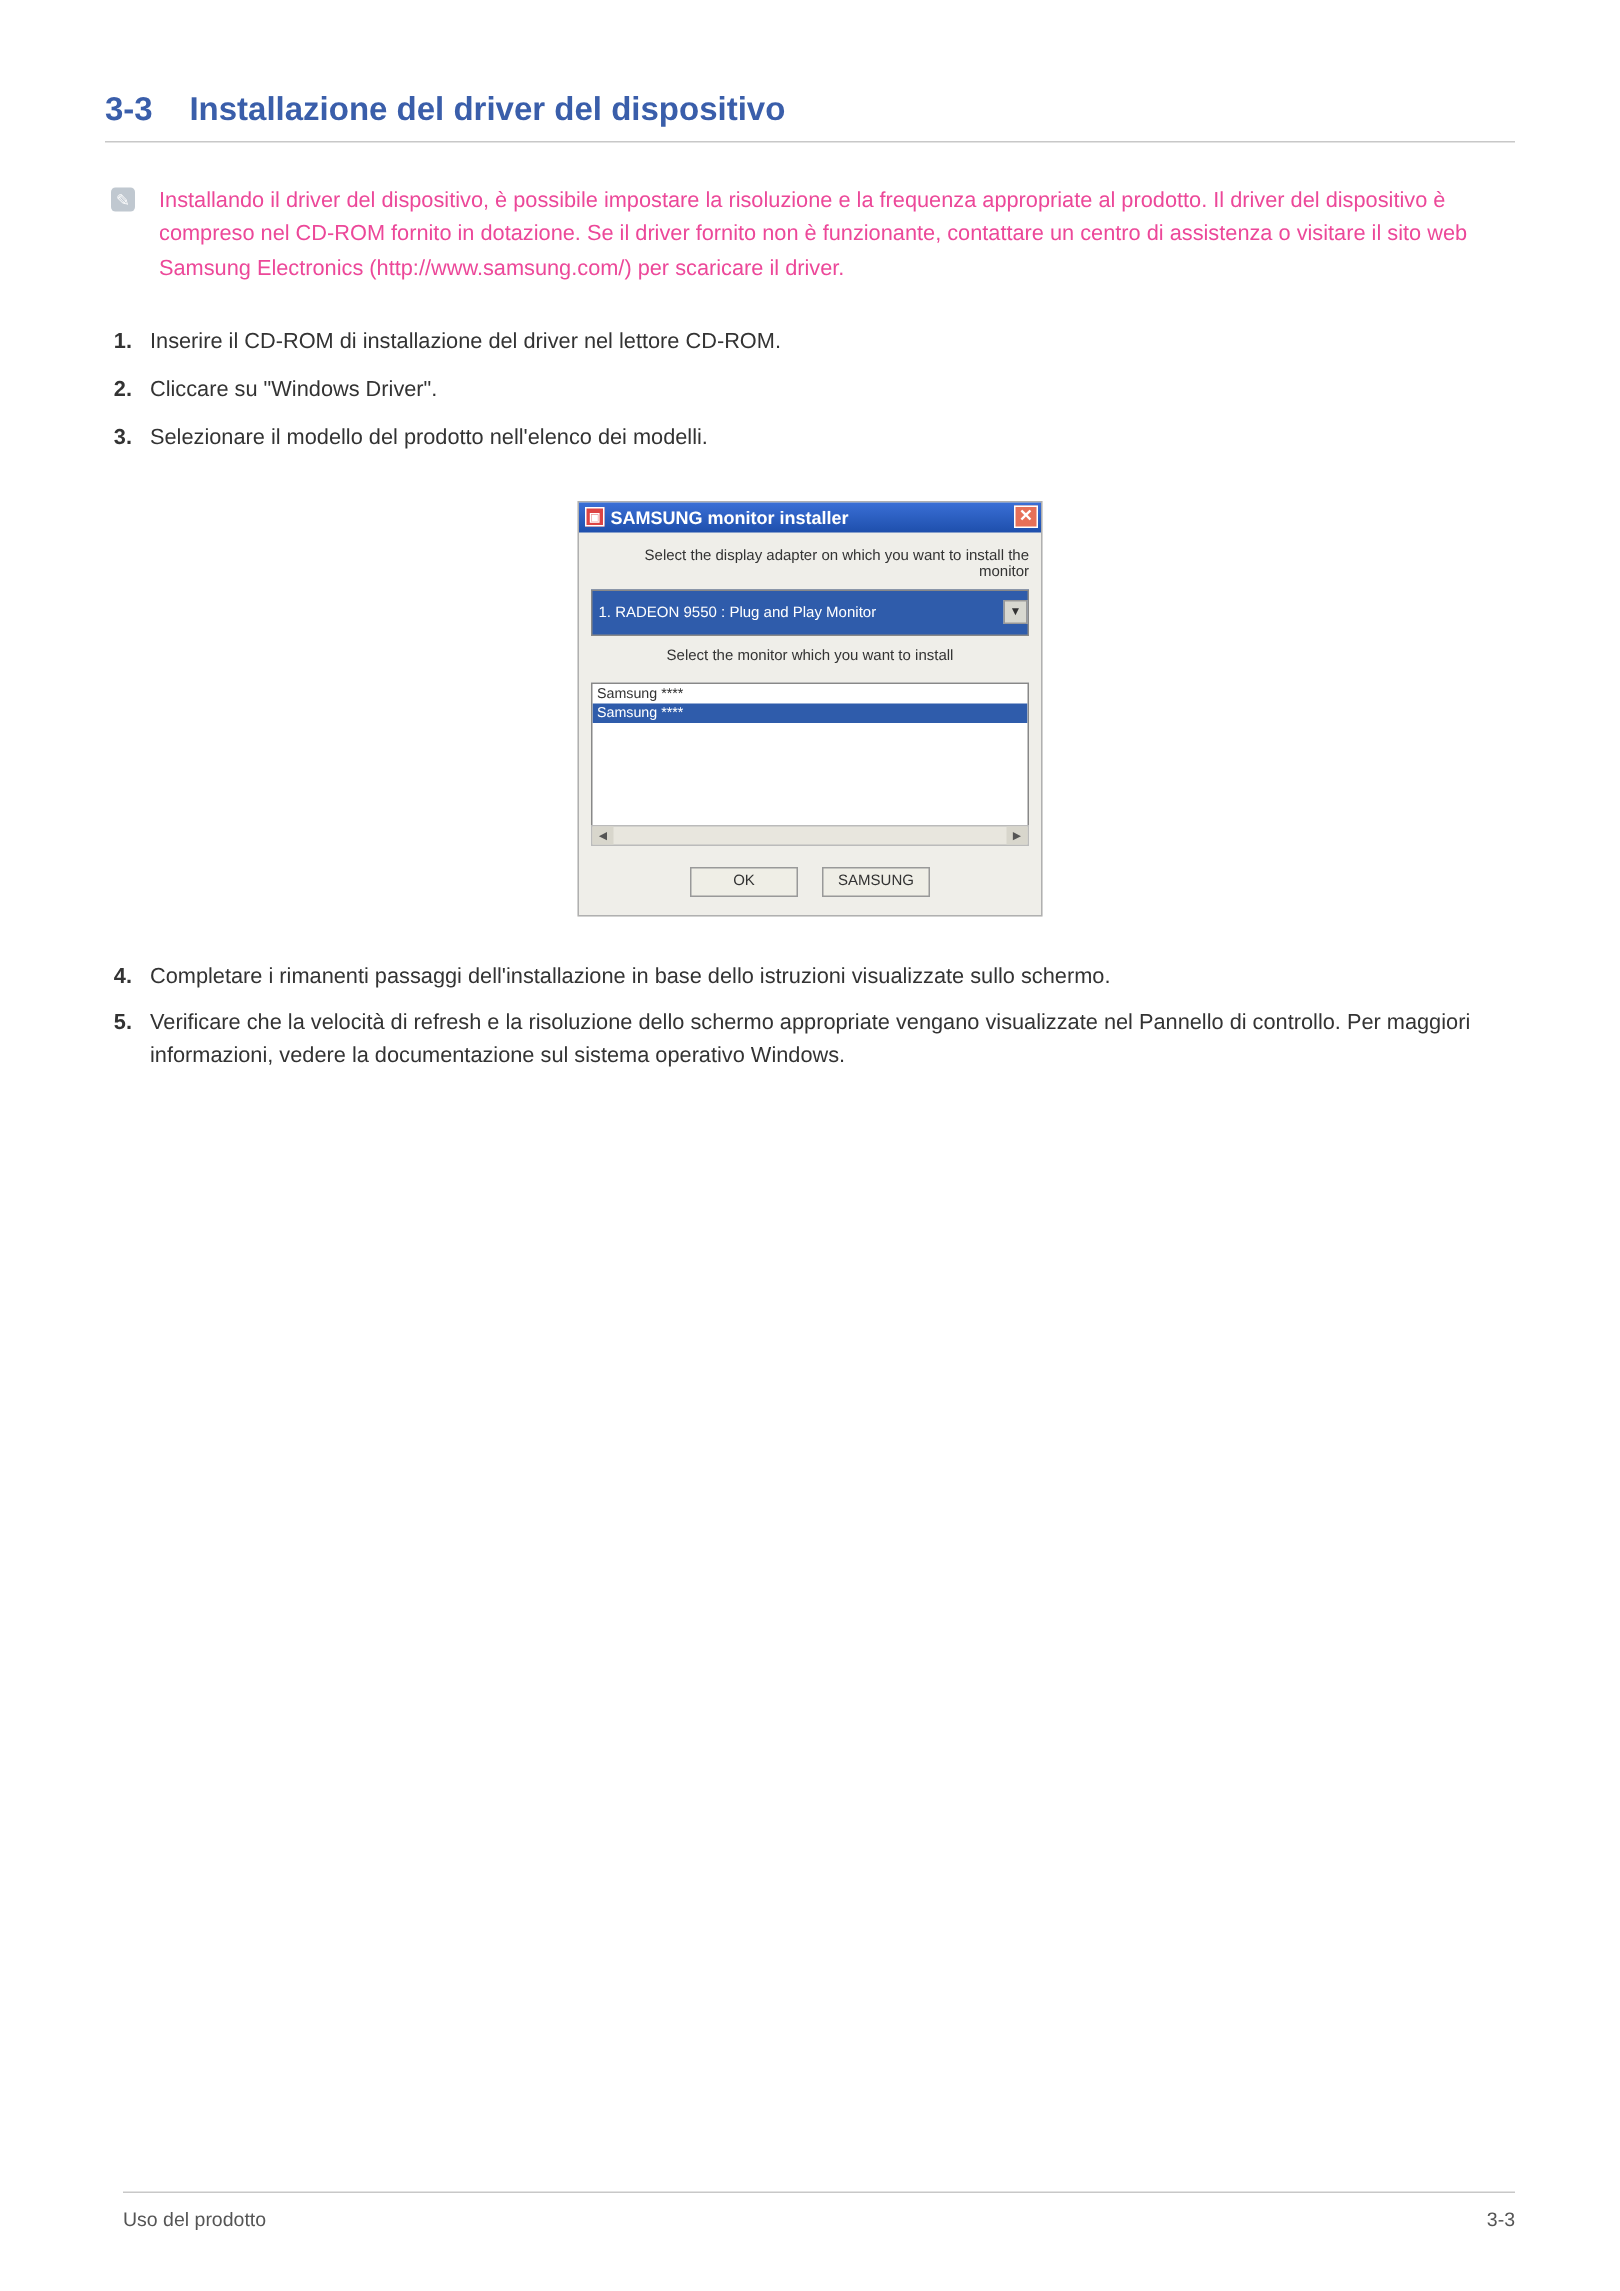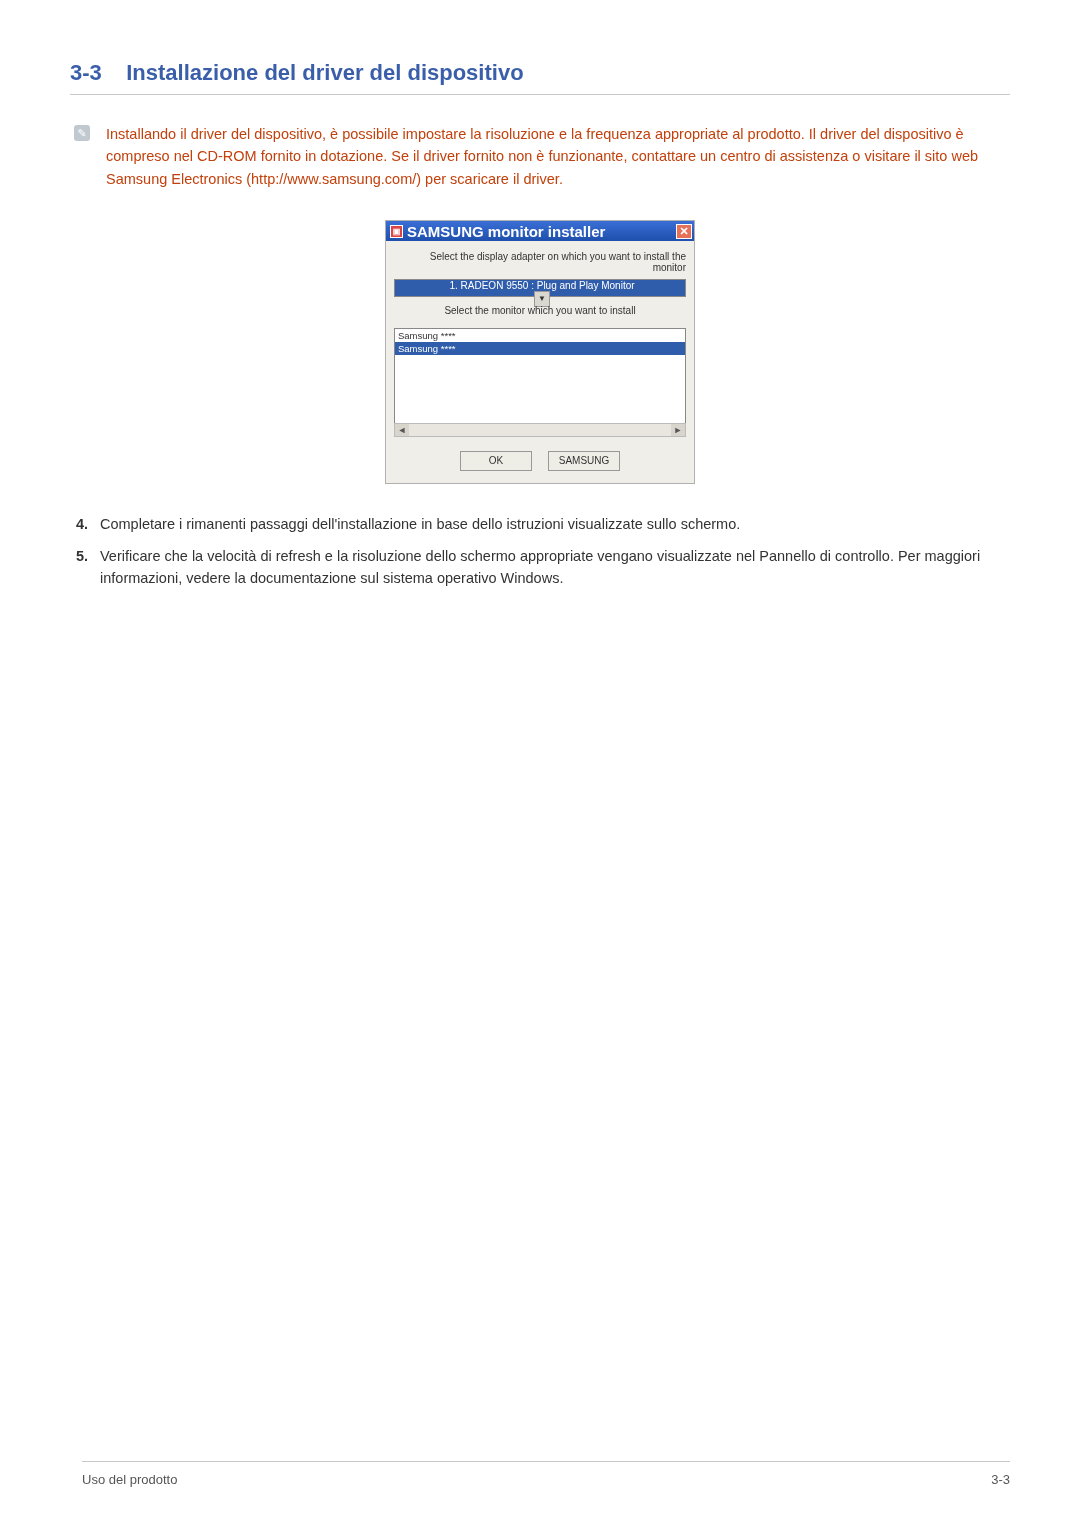--- a/index.html
+++ b/index.html
@@ -42,21 +42,21 @@
     border-radius: 3px;
     margin-right: 16px;
     margin-top: 2px;
     flex-shrink: 0;
     display: flex; align-items: center; justify-content: center;
     font-size: 11px; color: #fff;
   }
   .info-text {
     font-size: 14.5px;
     line-height: 1.55;
-    color: #c2410c;
+    color: #ec4899;
   }
   ol.steps {
     padding-left: 22px;
     font-size: 14.5px;
     color: #333;
   }
   ol.steps > li {
     margin-bottom: 10px;
     padding-left: 8px;
     line-height: 1.5;
@@ -81,21 +81,21 @@
     align-items: center;
     padding: 0 2px 0 4px;
     font-weight: bold;
   }
   .titlebar-icon {
     width: 13px; height: 13px;
     background: #d44; border: 1px solid #fff;
     margin-right: 4px;
     font-size: 8px; text-align: center; line-height: 11px;
   }
-  .titlebar-title { flex: 1; font-size: 15px; }
+  .titlebar-title { flex: 1; font-size: 12px; }
   .close-btn {
     width: 16px; height: 15px;
     background: #e77058;
     border: 1px solid #fff;
     color: #fff; font-weight: bold;
     text-align: center; line-height: 13px;
     font-size: 11px;
   }
   .dialog-body {
     padding: 10px 8px 12px 8px;
@@ -103,26 +103,25 @@
   .dlg-label1 {
     text-align: right;
     font-size: 10px;
     margin-bottom: 6px;
   }
   .combo {
     display: flex;
     background: #2f5cab;
     color: #fff;
     border: 1px solid #888;
-    height: 18px;
+    height: 31px;
     align-items: center;
     padding-left: 4px;
     font-size: 10px;
     margin-bottom: 8px;
-    flex-direction: column;
   }
   .combo-text { flex: 1; }
   .combo-arrow {
     width: 16px; height: 16px;
     background: #d8d8d0;
     border: 1px solid #999;
     color: #333;
     text-align: center; line-height: 14px;
     font-size: 8px;
   }
@@ -183,20 +182,25 @@
   <div class="heading-row">
     <span class="section-number">3-3</span>
     <span class="section-title">Installazione del driver del dispositivo</span>
   </div>
 
   <div class="info-block">
     <div class="info-icon">✎</div>
     <div class="info-text">Installando il driver del dispositivo, è possibile impostare la risoluzione e la frequenza appropriate al prodotto. Il driver del dispositivo è compreso nel CD-ROM fornito in dotazione. Se il driver fornito non è funzionante, contattare un centro di assistenza o visitare il sito web Samsung Electronics (http://www.samsung.com/) per scaricare il driver.</div>
   </div>
 
+  <ol class="steps">
+    <li>Inserire il CD-ROM di installazione del driver nel lettore CD-ROM.</li>
+    <li>Cliccare su "Windows Driver".</li>
+    <li>Selezionare il modello del prodotto nell'elenco dei modelli.</li>
+  </ol>
 
   <div class="dialog-wrap">
     <div class="dialog">
       <div class="titlebar">
         <div class="titlebar-icon">▣</div>
         <div class="titlebar-title">SAMSUNG monitor installer</div>
         <div class="close-btn">✕</div>
       </div>
       <div class="dialog-body">
         <div class="dlg-label1">Select the display adapter on which you want to install the monitor</div>

